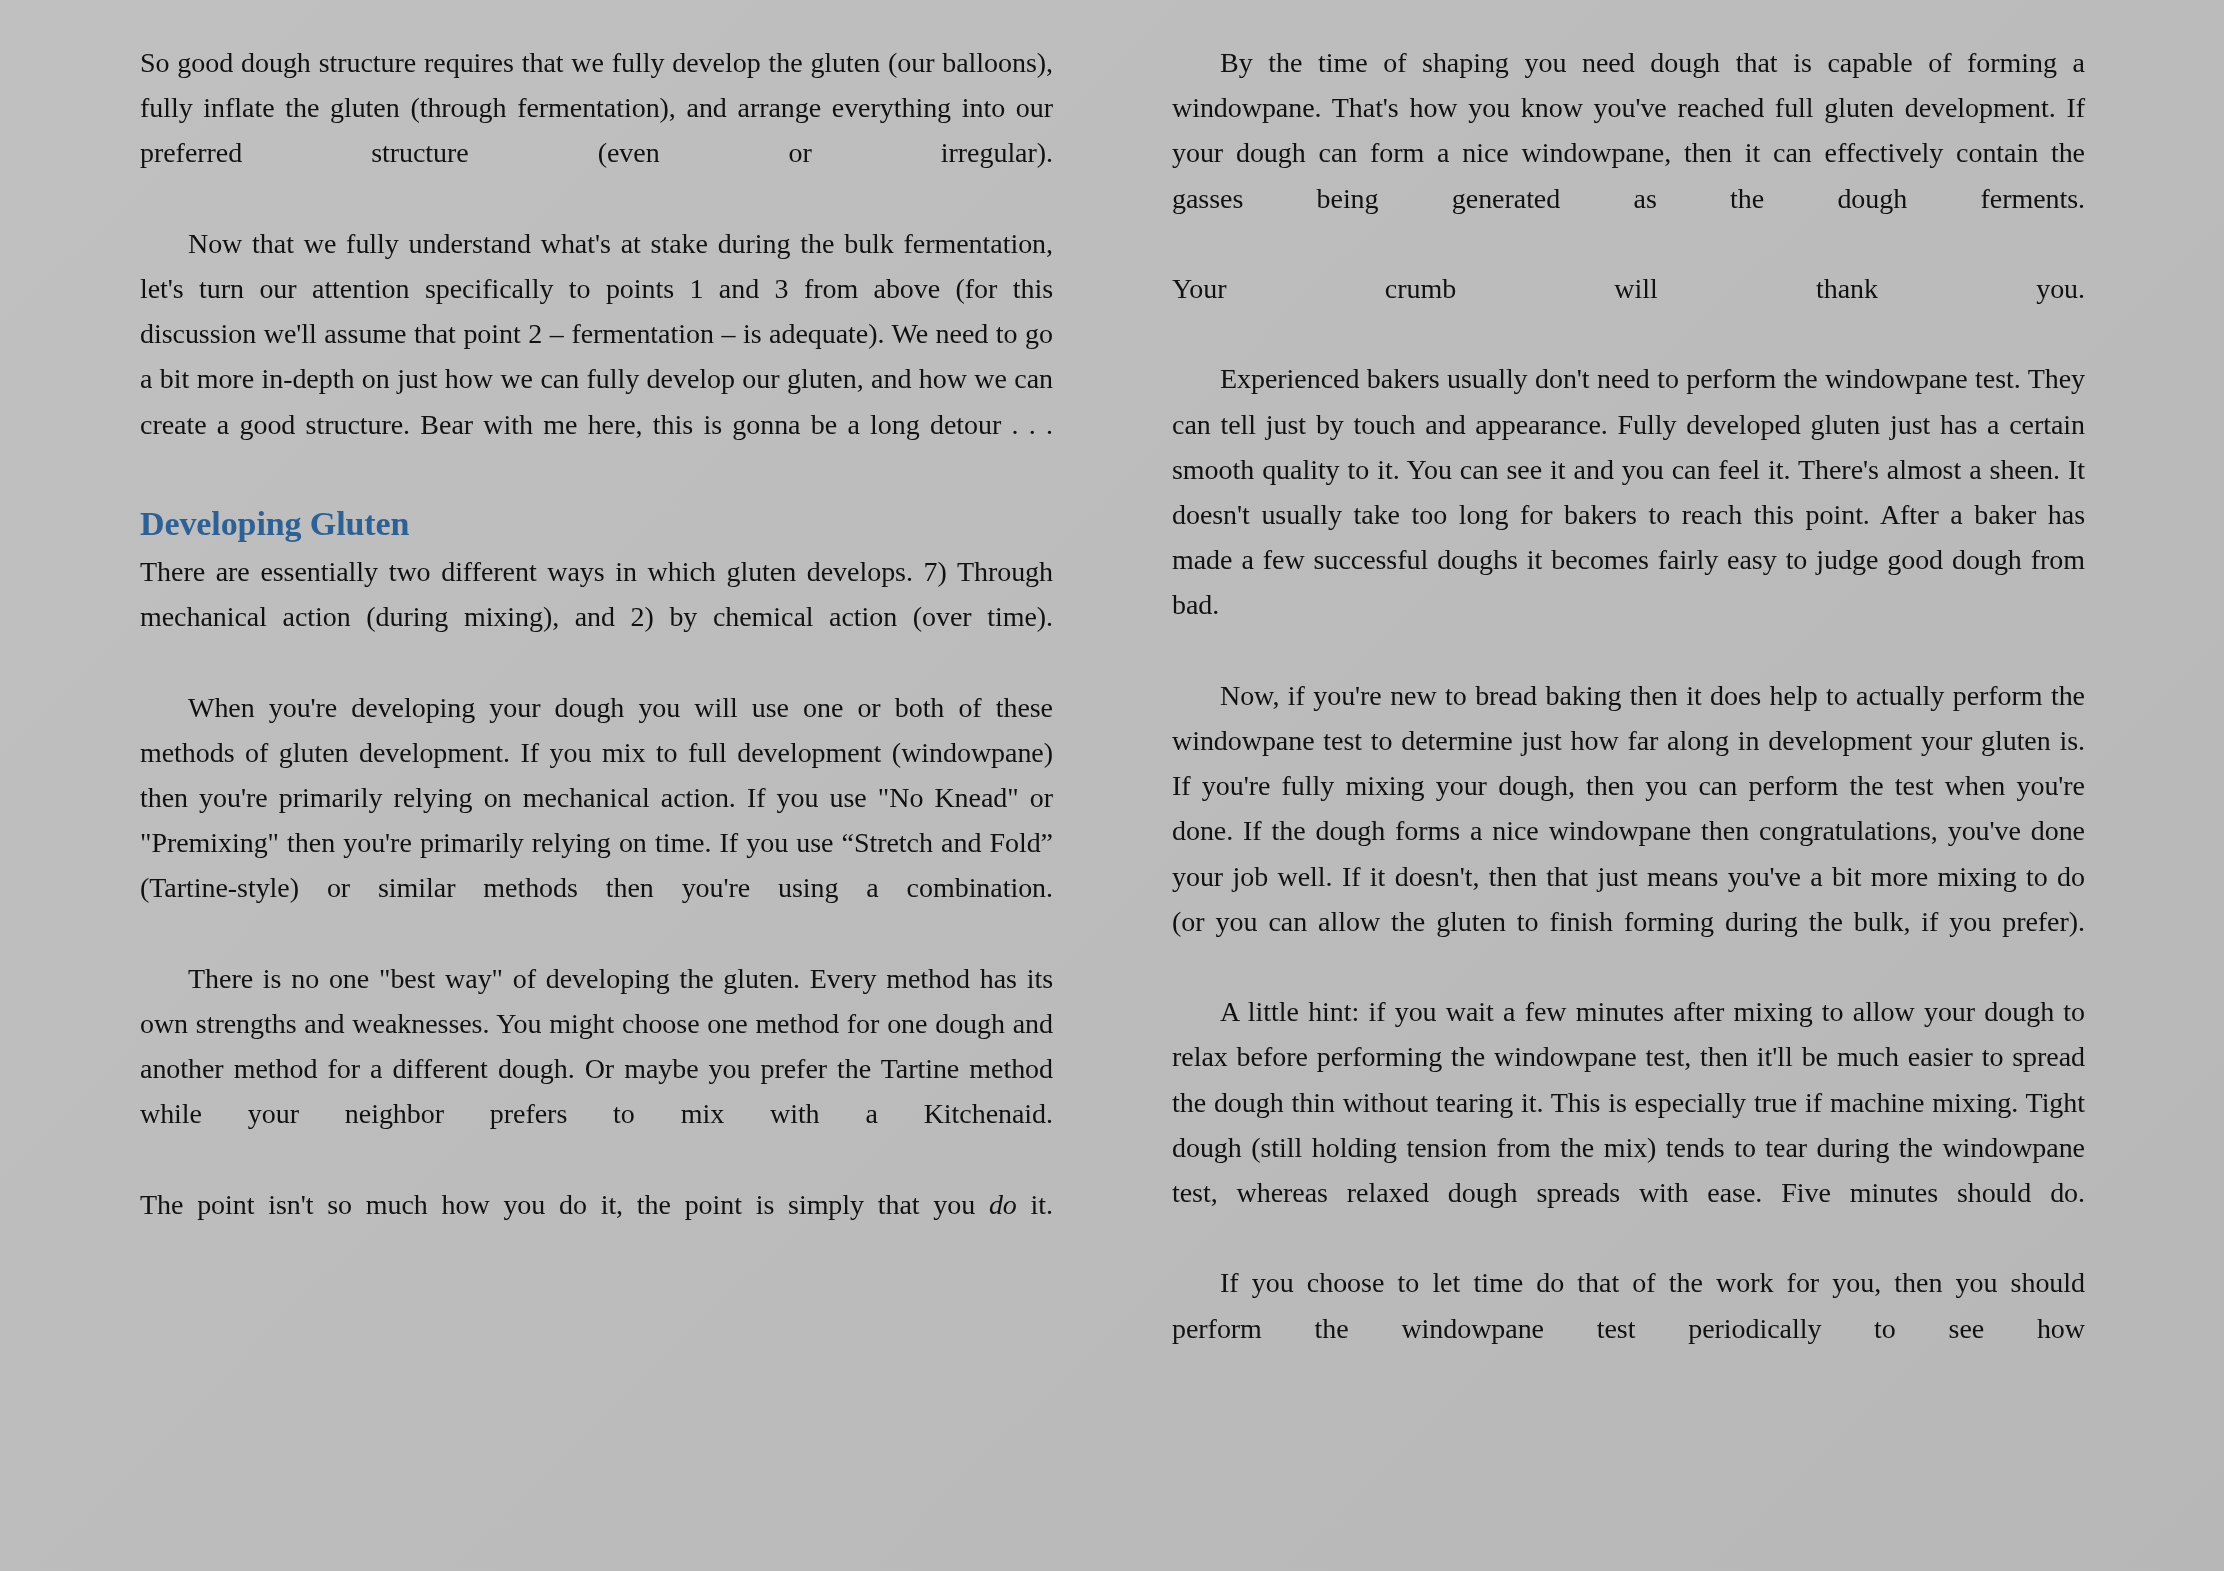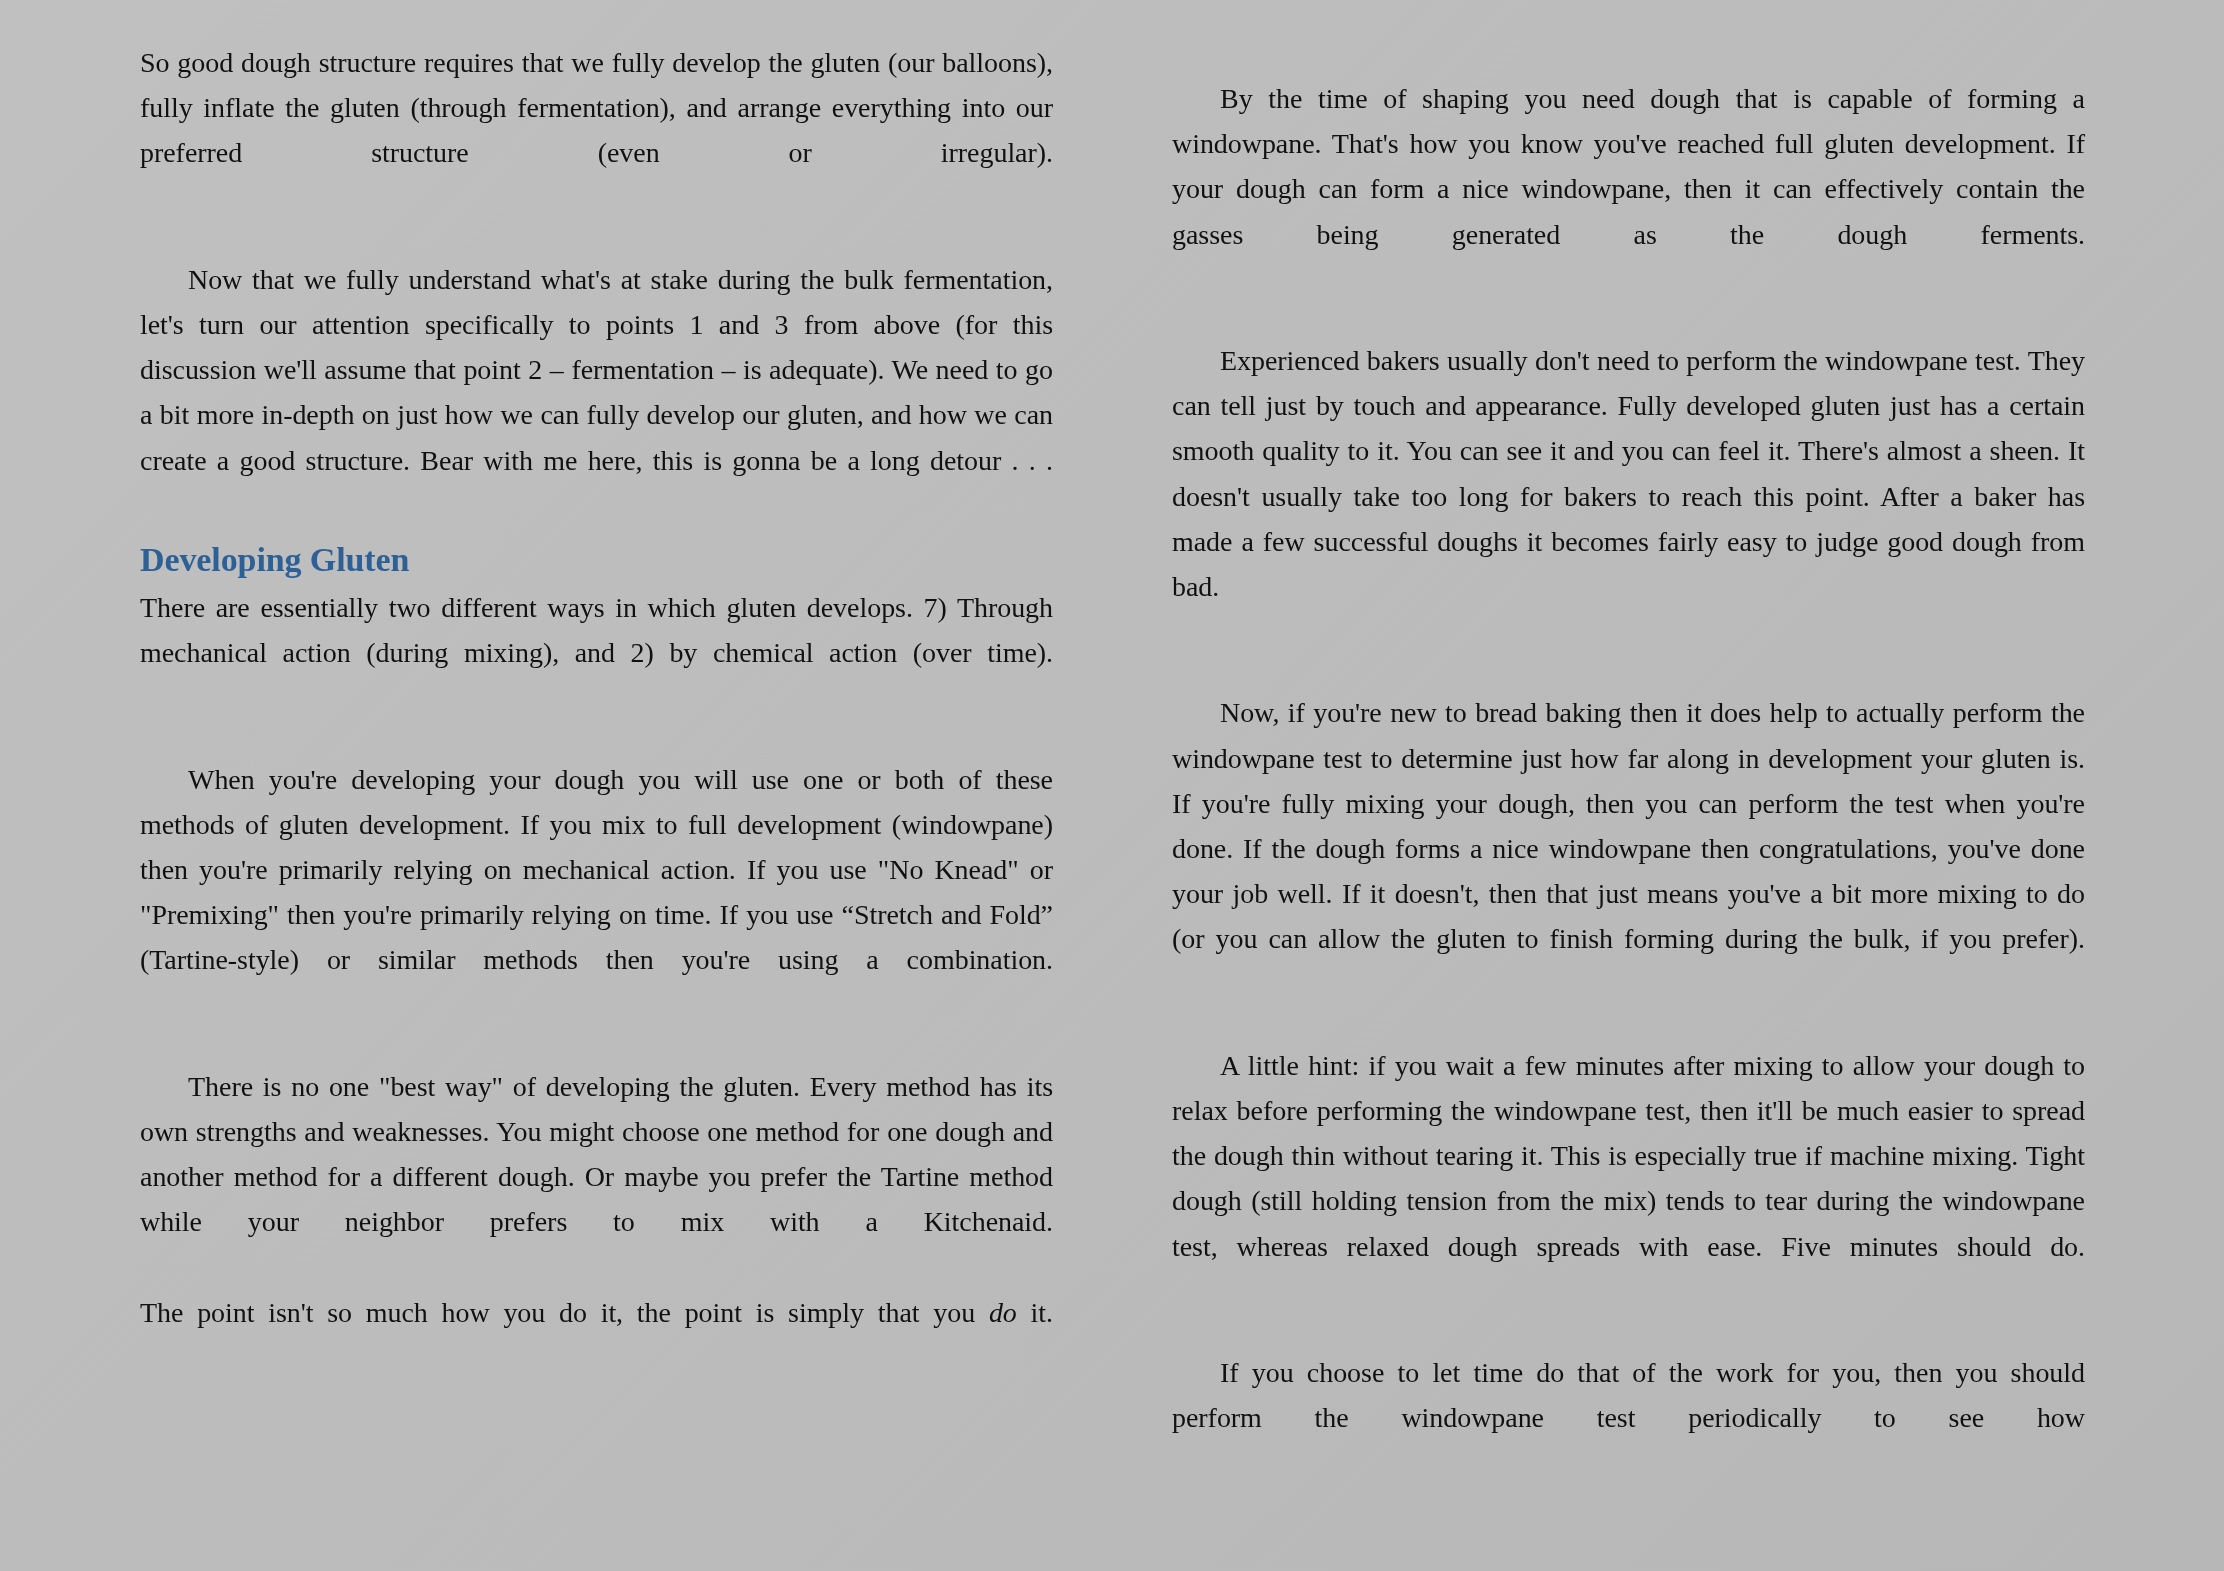--- a/index.html
+++ b/index.html
@@ -44,21 +44,20 @@
     line-height: 45.2px;
     text-align: justify;
     text-justify: inter-word;
     hyphens: none;
     letter-spacing: -0.05px;
     word-spacing: 0px;
   }
 
   p.indent {
     text-indent: 48px;
-    margin-top: 36px;
   }
 
   p.noindent {
     text-indent: 0;
   }
 
   
   p.body:after {
     content: "";
     display: inline-block;
@@ -93,20 +92,21 @@
 
       <p class="body noindent">There are essentially two different ways in which gluten develops. 7) Through mechanical action (during mixing), and 2) by chemical action (over time).</p>
       <p class="body indent">When you're developing your dough you will use one or both of these methods of gluten development. If you mix to full development (windowpane) then you're primarily relying on mechanical action. If you use "No Knead" or "Premixing" then you're primarily relying on time. If you use “Stretch and Fold” (Tartine-style) or similar methods then you're using a combination.</p>
       <p class="body indent">There is no one "best way" of developing the gluten. Every method has its own strengths and weaknesses. You might choose one method for one dough and another method for a different dough. Or maybe you prefer the Tartine method while your neighbor prefers to mix with a Kitchenaid.</p>
 
       <p class="body noindent"><span>The point isn't so much how you do it, the point is simply that you </span><em class="italic">do</em><span> it.</span></p>
     </div>
 
     <div class="column">
       <p class="body indent">By the time of shaping you need dough that is capable of forming a windowpane. That's how you know you've reached full gluten development. If your dough can form a nice windowpane, then it can effectively contain the gasses being generated as the dough ferments.</p>
+      <p class="body noindent">Your crumb will thank you.</p>
       <p class="body indent">Experienced bakers usually don't need to perform the windowpane test. They can tell just by touch and appearance. Fully developed gluten just has a certain smooth quality to it. You can see it and you can feel it. There's almost a sheen. It doesn't usually take too long for bakers to reach this point. After a baker has made a few successful doughs it becomes fairly easy to judge good dough from bad.</p>
       <p class="body indent">Now, if you're new to bread baking then it does help to actually perform the windowpane test to determine just how far along in development your gluten is. If you're fully mixing your dough, then you can perform the test when you're done. If the dough forms a nice windowpane then congratulations, you've done your job well. If it doesn't, then that just means you've a bit more mixing to do (or you can allow the gluten to finish forming during the bulk, if you prefer).</p>
       <p class="body indent">A little hint: if you wait a few minutes after mixing to allow your dough to relax before performing the windowpane test, then it'll be much easier to spread the dough thin without tearing it. This is especially true if machine mixing. Tight dough (still holding tension from the mix) tends to tear during the windowpane test, whereas relaxed dough spreads with ease. Five minutes should do.</p>
       <p class="body indent">If you choose to let time do that of the work for you, then you should perform the windowpane test periodically to see how</p>
     </div>
 
   </div>
 </div>
 
 </body></html>

